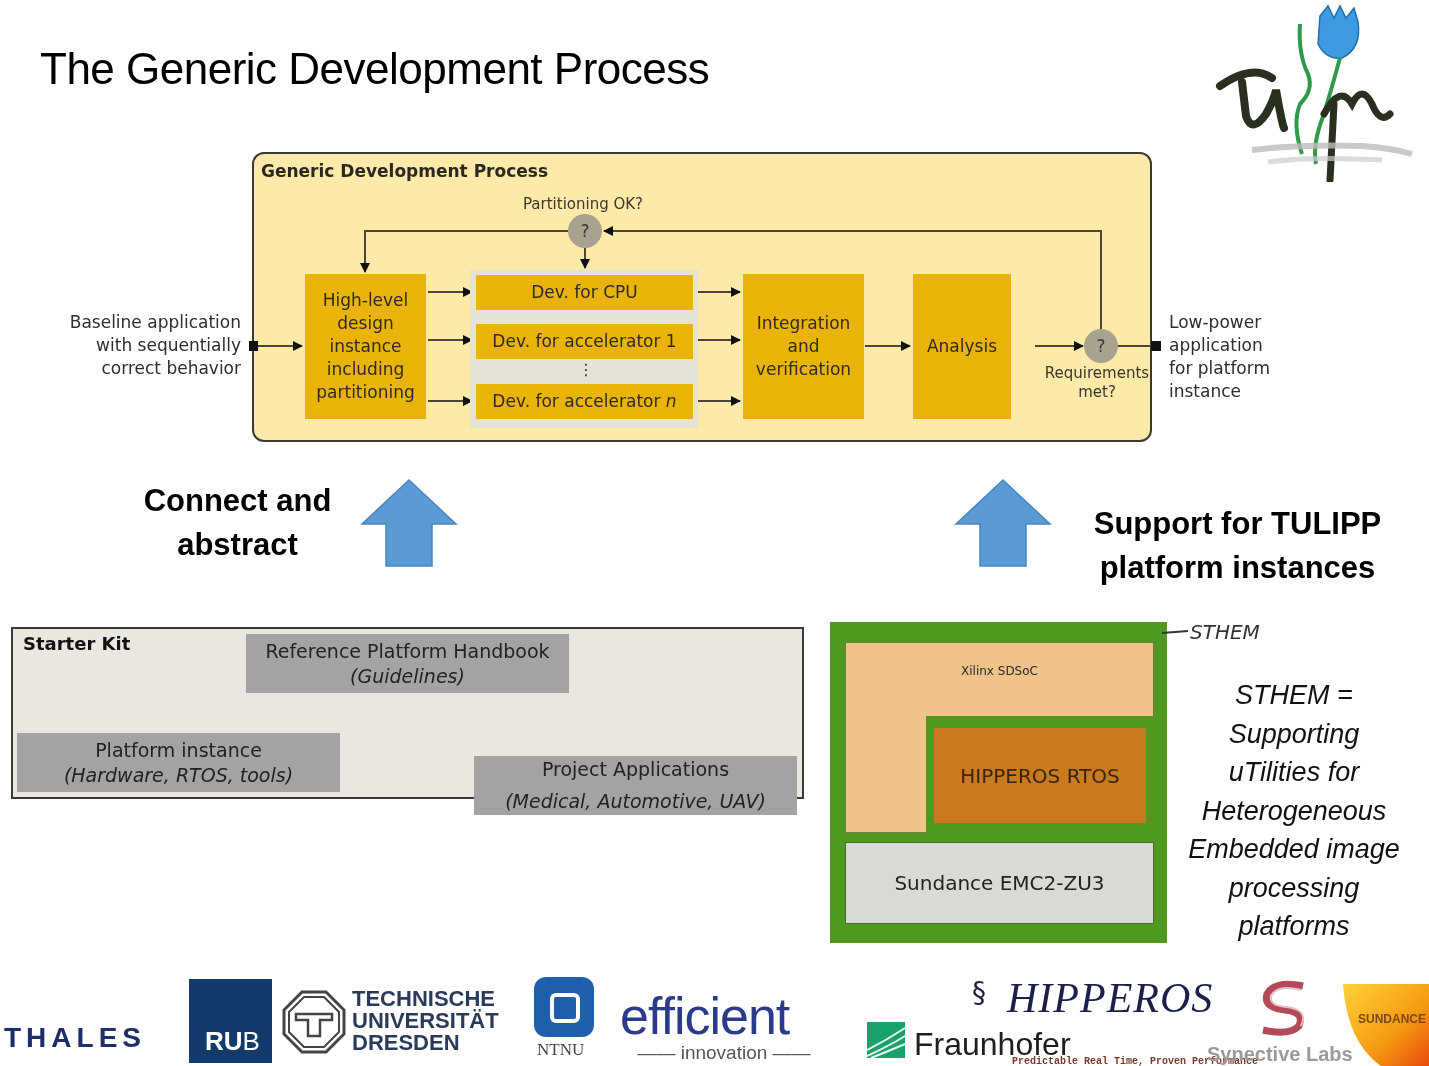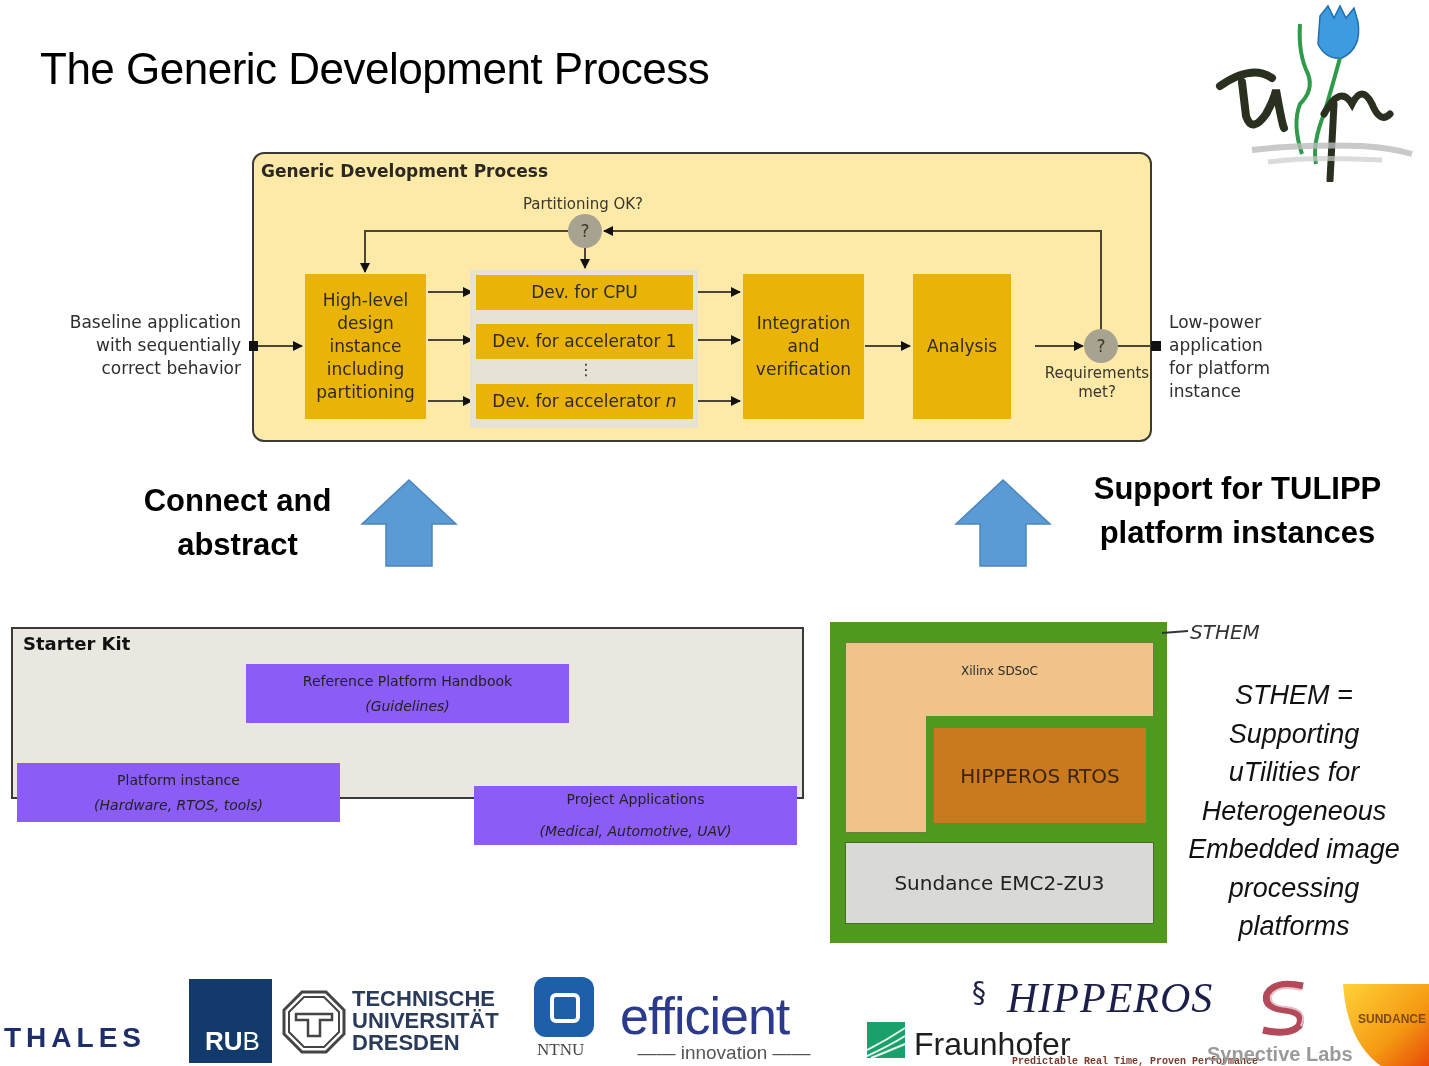--- a/index.html
+++ b/index.html
@@ -15,21 +15,21 @@
   .dev-group { left: 470px; top: 270px; width: 228px; height: 158px; background: #e6e2d6; }
   .lbl { font-size: 15px; color: #3a362c; white-space: nowrap; }
   .circle { width: 34px; height: 34px; border-radius: 50%; background: #a8a290; color: #3e3a30; font-size: 17px; display: flex; align-items: center; justify-content: center; }
   .side-text { font-size: 17px; color: #2e2e2e; line-height: 23px; white-space: nowrap; }
 
   .section-label { font-family: "Liberation Sans", sans-serif; font-weight: bold; font-size: 31px; color: #000; line-height: 44px; text-align: center; white-space: nowrap; }
 
   
   .starter-kit { left: 11px; top: 627px; width: 793px; height: 172px; background: #e9e7df; border: 2px solid #3a3a3a; box-sizing: border-box; }
   .sk-title { left: 23px; top: 633px; font-size: 18px; font-weight: bold; color: #111; }
-  .sk-box { background: #8b5cf6; color: #222; font-size: 14px; line-height: 25px; display: flex; flex-direction: column; align-items: center; justify-content: center; text-align: center; margin-top: 30px; }
+  .sk-box { background: #a3a3a3; color: #222; font-size: 19px; line-height: 25px; display: flex; flex-direction: column; align-items: center; justify-content: center; text-align: center; }
   .sk-box .sub { font-style: italic; }
 
   
   .sthem-outer { left: 830px; top: 622px; width: 337px; height: 321px; background: #4f9a1e; }
   .xil-top { left: 845px; top: 642px; width: 309px; height: 74px; background: #efc38a; border: 1px solid #6d7c40; box-sizing: border-box; border-bottom: none; }
   .xil-left { left: 845px; top: 715px; width: 81px; height: 118px; background: #efc38a; border-left: 1px solid #6d7c40; border-bottom: 1px solid #6d7c40; box-sizing: border-box; }
   .hipp-rtos { left: 934px; top: 728px; width: 212px; height: 95px; background: #c97a1e; color: #3a2410; font-size: 20px; display: flex; align-items: center; justify-content: center; }
   .sundance-box { left: 845px; top: 842px; width: 309px; height: 82px; background: #d9dad6; border: 1px solid #4c6a2a; box-sizing: border-box; color: #222; font-size: 20px; display: flex; align-items: center; justify-content: center; }
   .sthem-def { left: 1172px; top: 676px; width: 244px; font-family: "Liberation Sans", sans-serif; font-style: italic; font-size: 27px; line-height: 38.5px; text-align: center; color: #111; }
   .sthem-tag { left: 1190px; top: 620px; font-style: italic; font-size: 20px; color: #333; }
@@ -129,21 +129,21 @@
 <div class="abs section-label" style="left:130px;top:479px;width:215px;">
   <div>Connect and</div>
   <div>abstract</div>
 </div>
 <svg class="abs" style="left:360px;top:478px;" width="98" height="90">
   <path d="M49 2 L96 46 L72 46 L72 88 L26 88 L26 46 L2 46 Z" fill="#5b9bd5" stroke="#4a86bd" stroke-width="1.5"></path>
 </svg>
 <svg class="abs" style="left:954px;top:478px;" width="98" height="90">
   <path d="M49 2 L96 46 L72 46 L72 88 L26 88 L26 46 L2 46 Z" fill="#5b9bd5" stroke="#4a86bd" stroke-width="1.5"></path>
 </svg>
-<div class="abs section-label" style="left:1085px;top:467px;width:305px;text-align:center;">
+<div class="abs section-label" style="left:1085px;top:502px;width:305px;text-align:center;">
   <div>Support for TULIPP</div>
   <div>platform instances</div>
 </div>
 
 <div class="abs starter-kit"></div>
 <div class="abs sk-title">Starter Kit</div>
 <div class="abs sk-box" style="left:246px;top:634px;width:323px;height:59px;">
   <div>Reference Platform Handbook</div>
   <div class="sub">(Guidelines)</div>
 </div>

